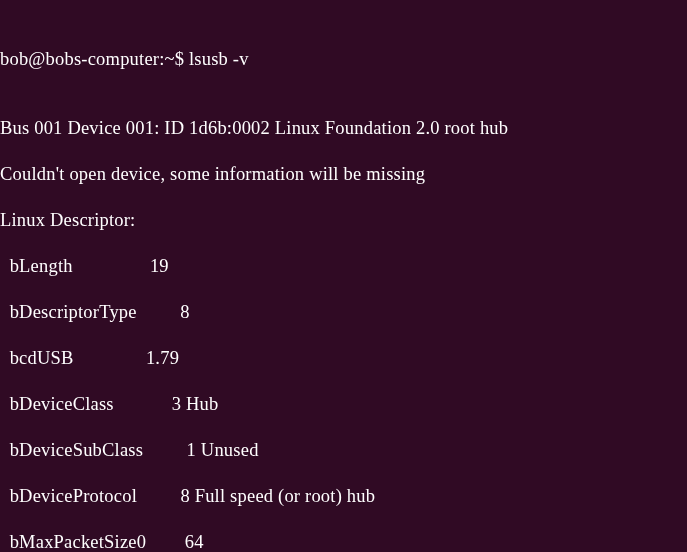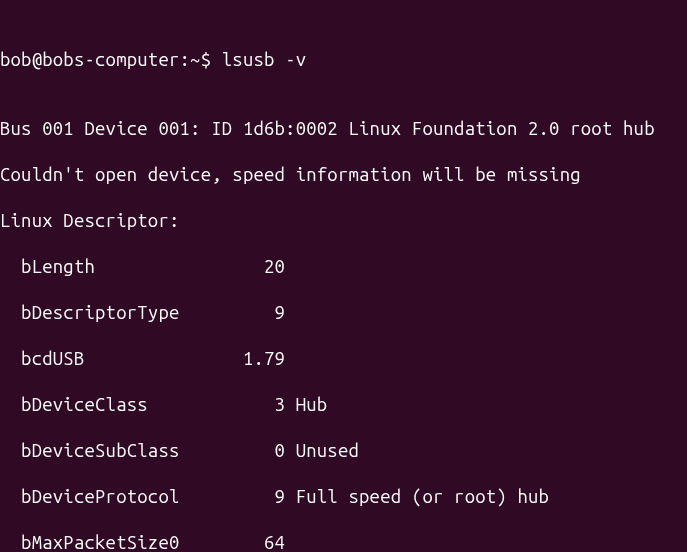--- a/index.html
+++ b/index.html
@@ -11,36 +11,37 @@
       margin: 0;
       padding: 2px 0 0 0;
       width: 687px;
       height: 552px;
       overflow: hidden;
       white-space: pre;
       letter-spacing: 0.2px;
     }
     .line {
       display: block;
+      font-family: Liberation Serif, serif;
     }
   </style>
 </head>
 <body>
 
 <span class="line"><span>bob@bobs-computer:~$ </span><span>lsusb -v</span></span>
 <span class="line"></span>
 <span class="line">Bus 001 Device 001: ID 1d6b:0002 Linux Foundation 2.0 root hub</span>
-<span class="line">Couldn't open device, speed information will be missing</span>
+<span class="line">Couldn't open device, some information will be missing</span>
 <span class="line">Linux Descriptor:</span>
-<span class="line">  bLength                20</span>
-<span class="line">  bDescriptorType         9</span>
+<span class="line">  bLength                19</span>
+<span class="line">  bDescriptorType         8</span>
 <span class="line">  bcdUSB               1.79</span>
 <span class="line">  bDeviceClass            3 Hub</span>
-<span class="line">  bDeviceSubClass         0 Unused</span>
-<span class="line">  bDeviceProtocol         9 Full speed (or root) hub</span>
+<span class="line">  bDeviceSubClass         1 Unused</span>
+<span class="line">  bDeviceProtocol         8 Full speed (or root) hub</span>
 <span class="line">  bMaxPacketSize0        64</span>
 
 
 
 
 
 
 
 
 

